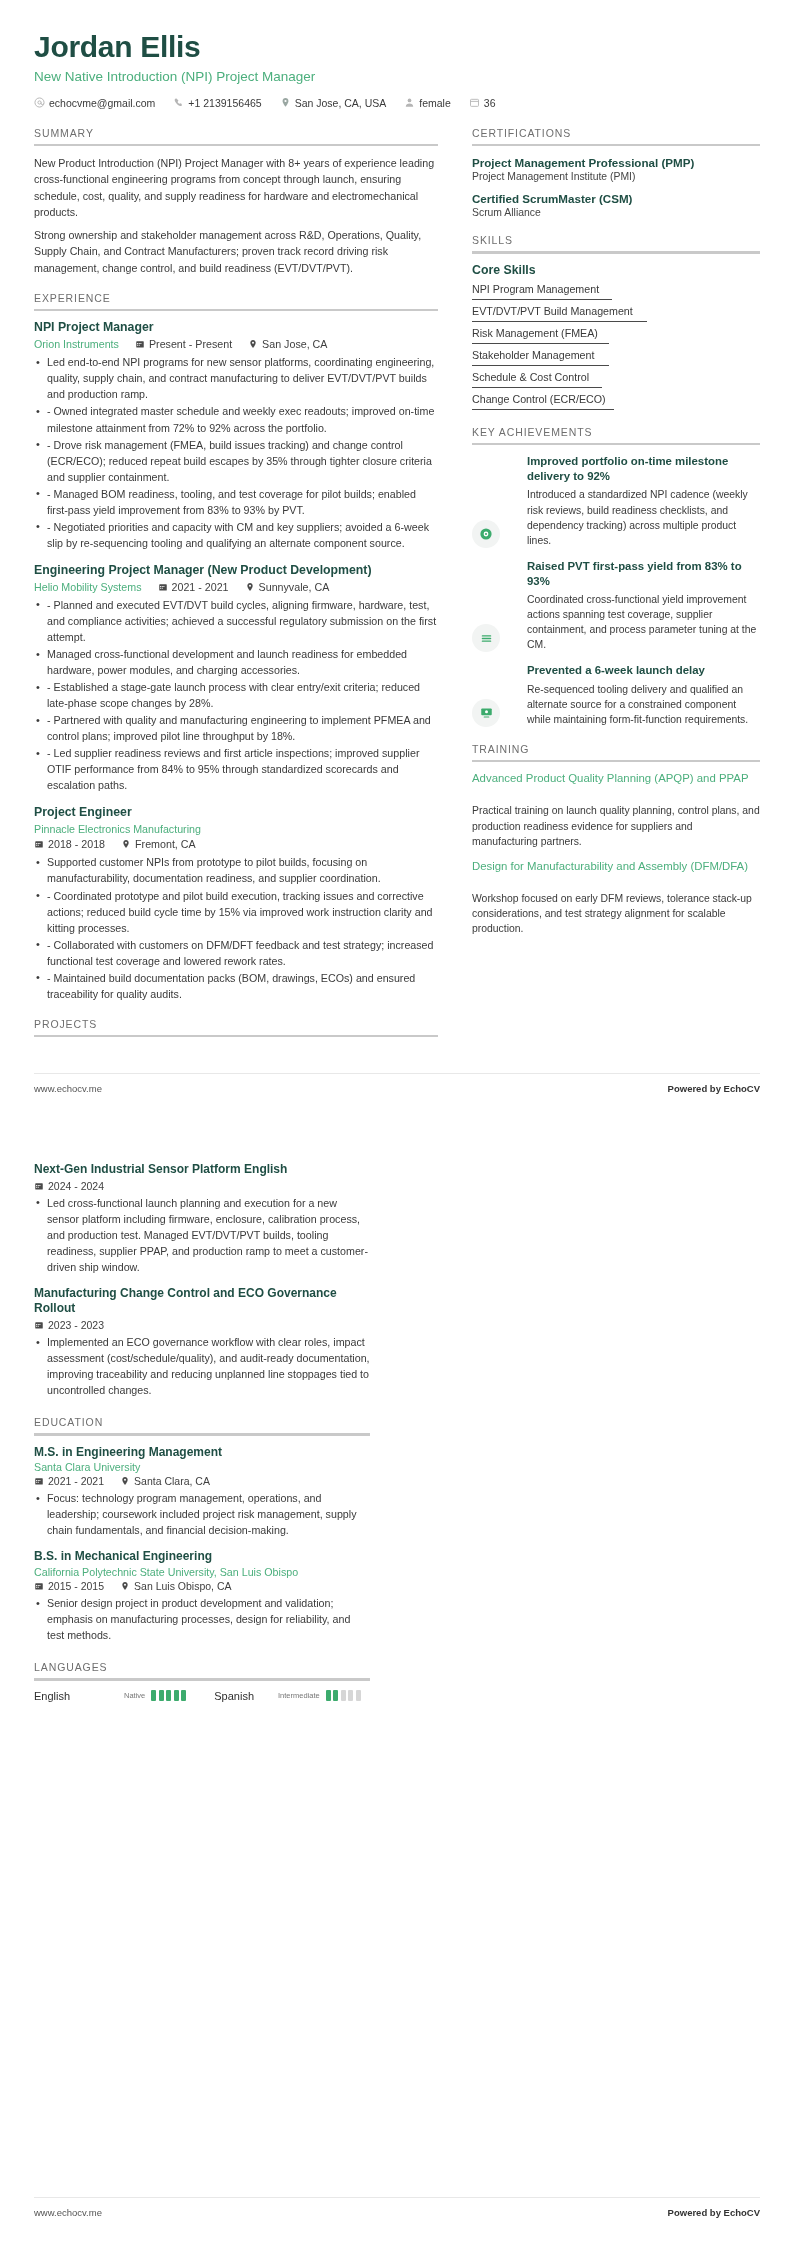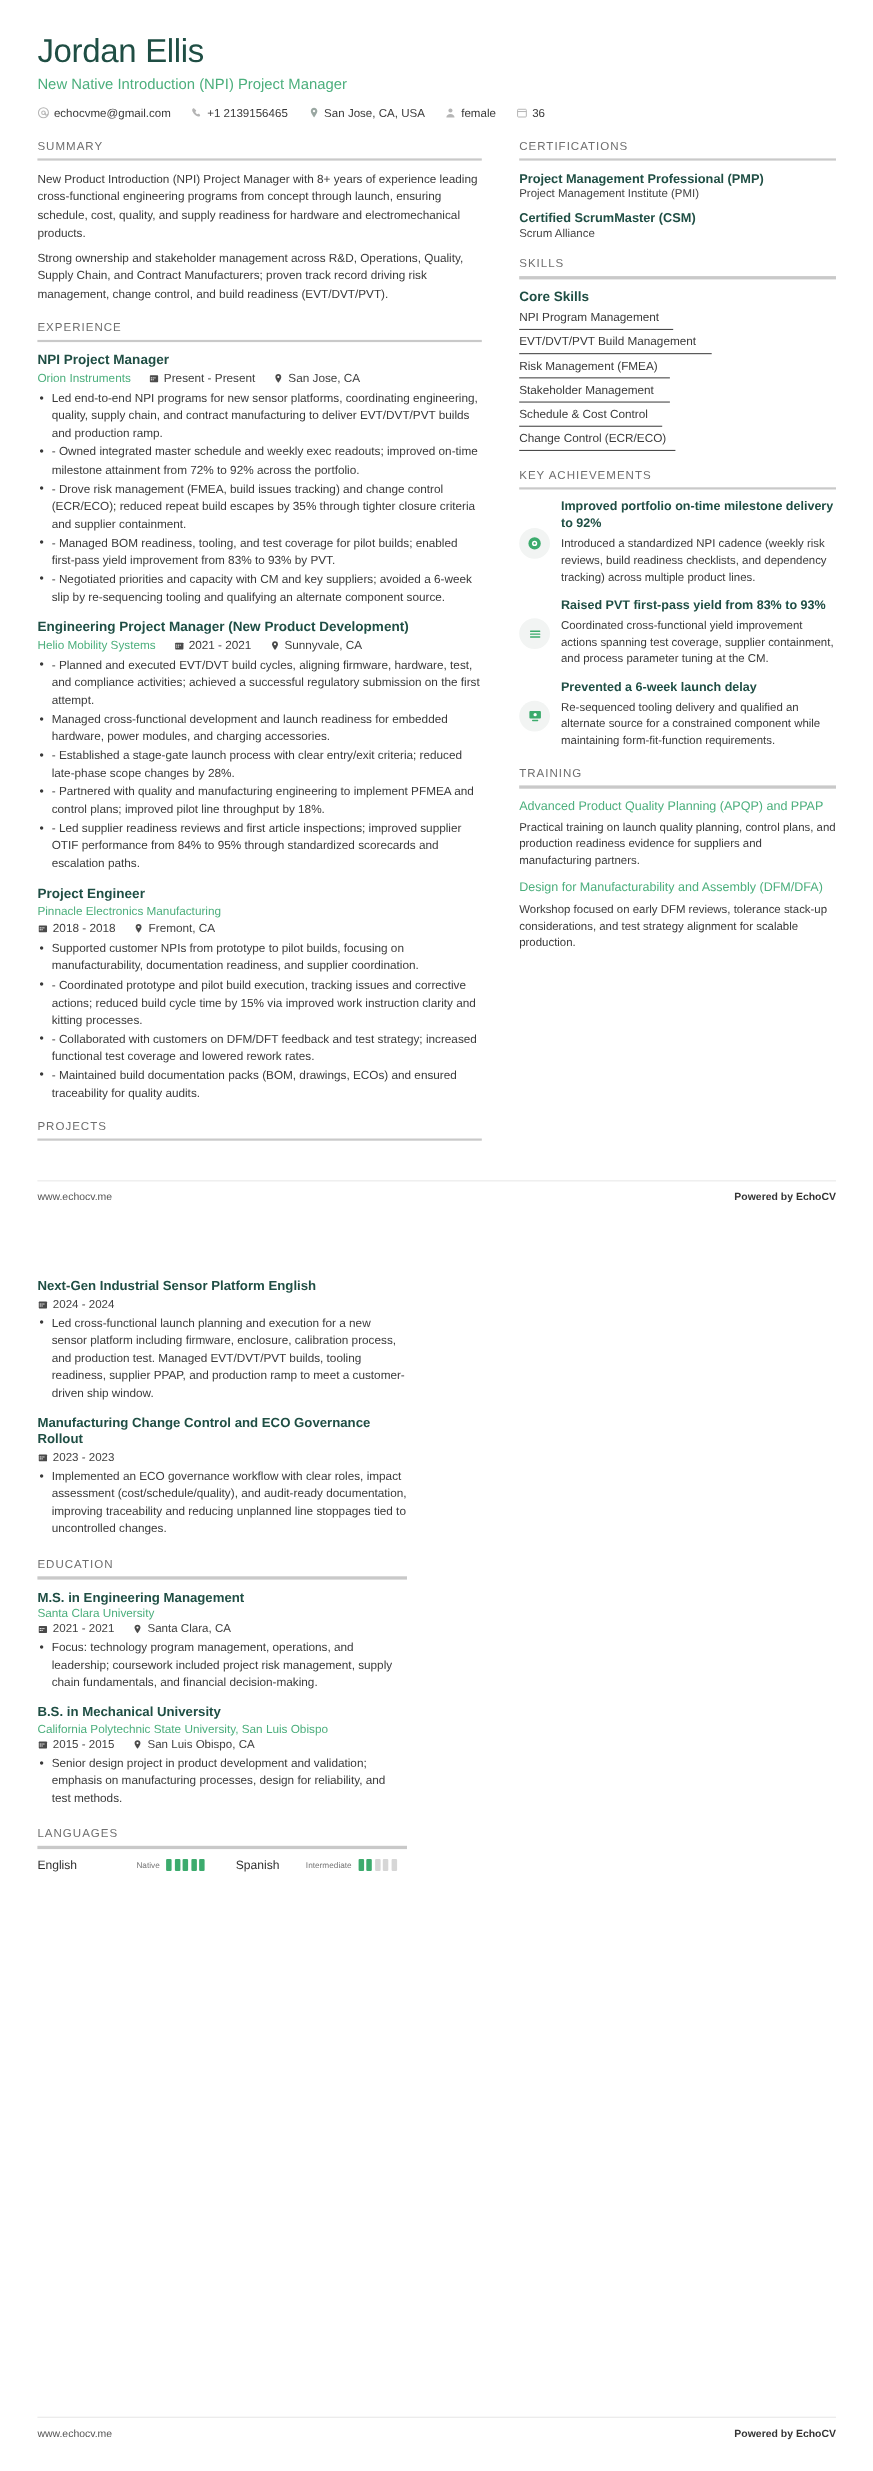--- a/index.html
+++ b/index.html
@@ -14,21 +14,21 @@
     width: 794px;
     background: #ffffff;
   }
   .page1 { height: 1122px; }
   .page2 { height: 1124px; }
 
   
   .header { padding: 30px 34px 0 34px; }
   .name {
     font-size: 30px;
-    font-weight: normal;
+    font-weight: bold;
     color: #1f4e44;
     letter-spacing: -0.3px;
     line-height: 1.15;
   }
   .headline {
     font-size: 13.5px;
     color: #4caf7d;
     margin-top: 4px;
     font-weight: normal;
   }
@@ -213,23 +213,23 @@
     line-height: 1.3;
   }
   .cert-org {
     font-size: 10.4px;
     color: #454545;
     margin-top: 1px;
   }
 
   .ach {
     display: flex;
-    gap: 10px;
+    gap: 27px;
     margin-bottom: 11px;
-    align-items: center;
+    align-items: flex-end;
   }
   .ach-badge {
     width: 28px; height: 28px;
     flex: 0 0 28px;
     border-radius: 50%;
     background: #f2f4f3;
     display: flex; align-items: center; justify-content: center;
     margin-top: 2px;
   }
   .ach-badge svg { display: block; }
@@ -250,21 +250,21 @@
   .train { margin-bottom: 10px; }
   .train-title {
     font-size: 11.4px;
     color: #4caf7d;
     line-height: 1.33;
   }
   .train-desc {
     font-size: 10.4px;
     color: #3a3a3a;
     line-height: 1.45;
-    margin-top: 4px;
+    margin-top: 17px;
   }
 
   
   .page2-inner { padding: 40px 34px 0 34px; width: 404px; }
 
   
   .footer {
     position: absolute;
     left: 34px; right: 34px;
     bottom: 28px;
@@ -666,21 +666,21 @@
             </span>
             <span>Santa Clara, CA</span>
           </span>
         </div>
         <ul class="bullets">
           <li>Focus: technology program management, operations, and leadership; coursework included project risk management, supply chain fundamentals, and financial decision-making.</li>
         </ul>
       </div>
 
       <div class="entry">
-        <div class="entry-title">B.S. in Mechanical University</div>
+        <div class="entry-title">B.S. in Mechanical Engineering</div>
         <div class="entry-sub">California Polytechnic State University, San Luis Obispo</div>
         <div class="entry-meta">
           <span class="meta-bit">
             <span class="ic">
               <svg viewBox="0 0 16 16" width="10" height="10" fill="currentColor">
                   <rect x="2" y="3.6" width="12" height="10" rx="1"></rect>
                   <rect x="3.4" y="6.4" width="1.6" height="1.6" fill="#fff"></rect>
                   <rect x="6" y="6.4" width="1.6" height="1.6" fill="#fff"></rect>
                   <rect x="8.6" y="6.4" width="1.6" height="1.6" fill="#fff"></rect>
                   <rect x="3.4" y="9.2" width="1.6" height="1.6" fill="#fff"></rect>

